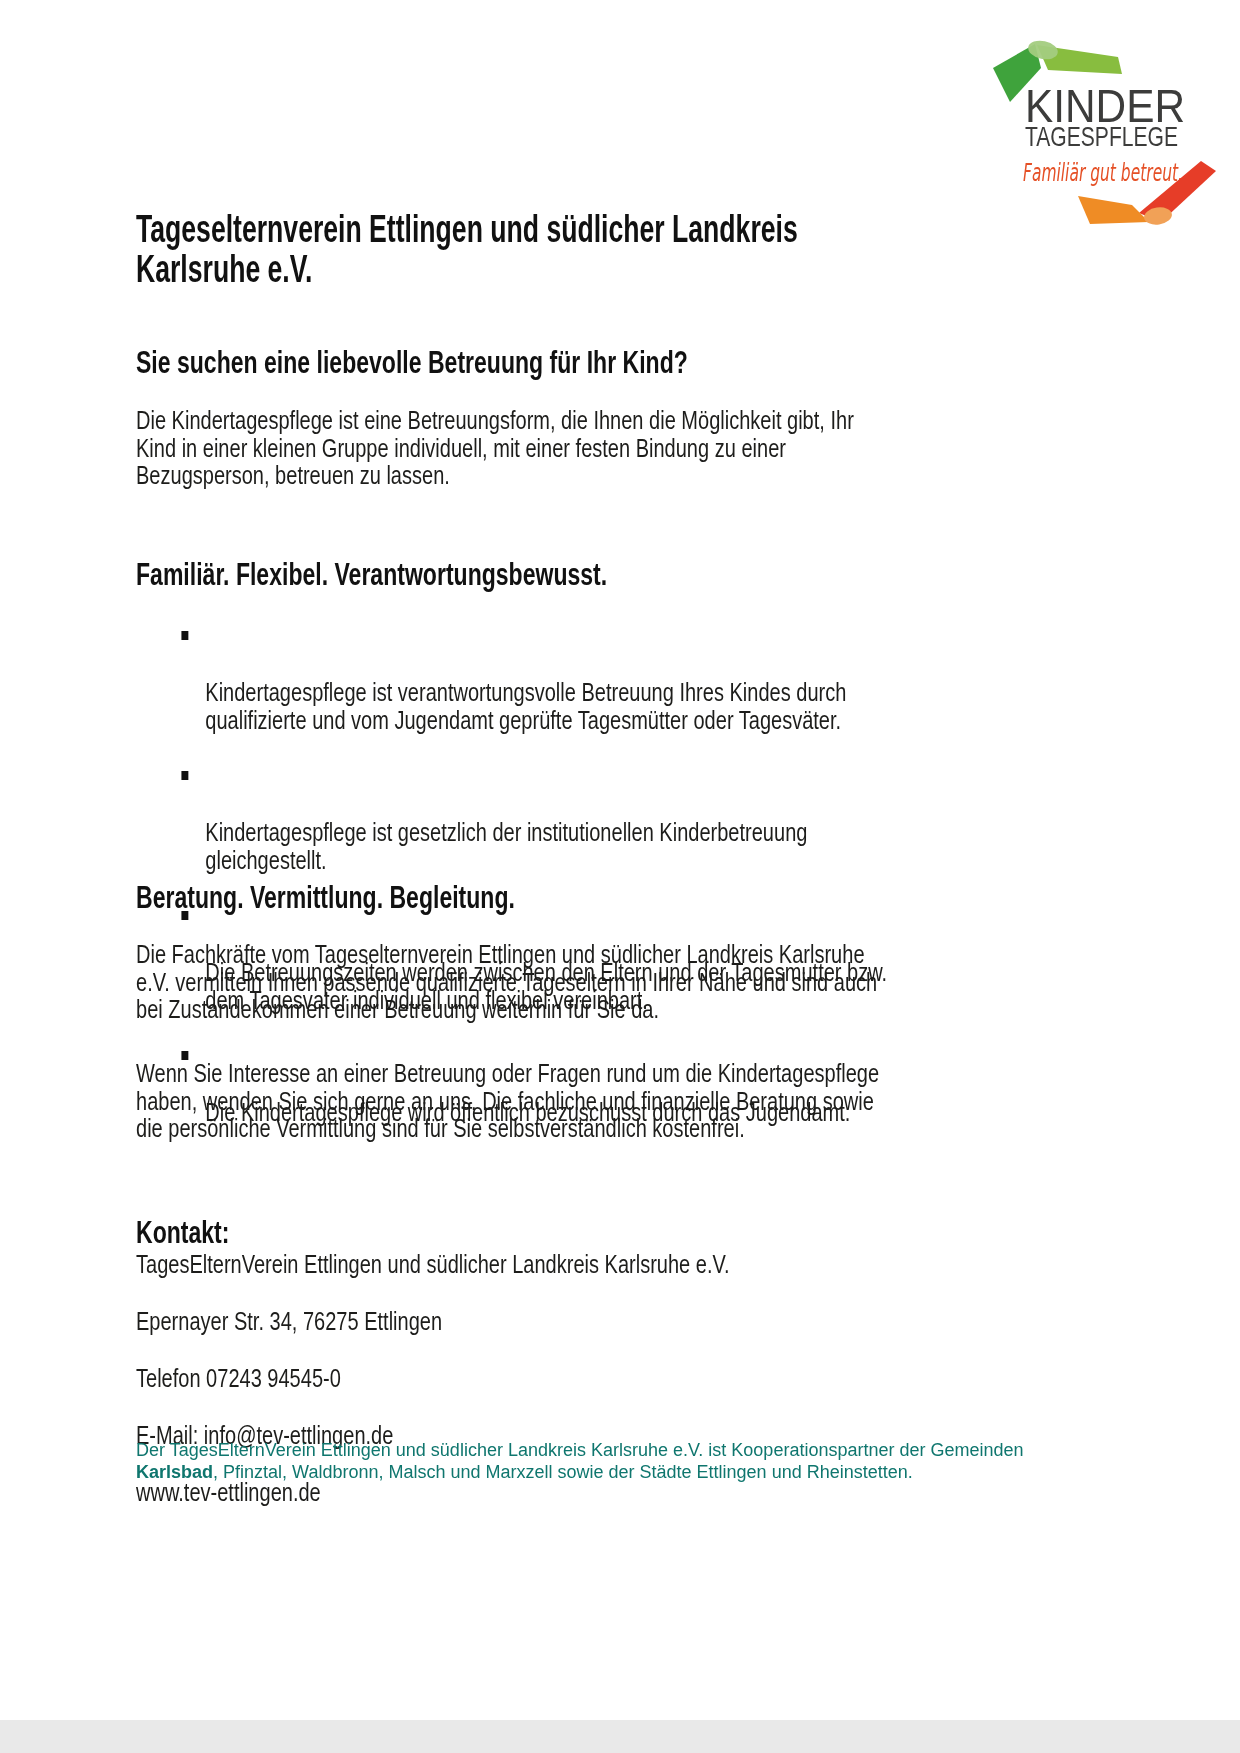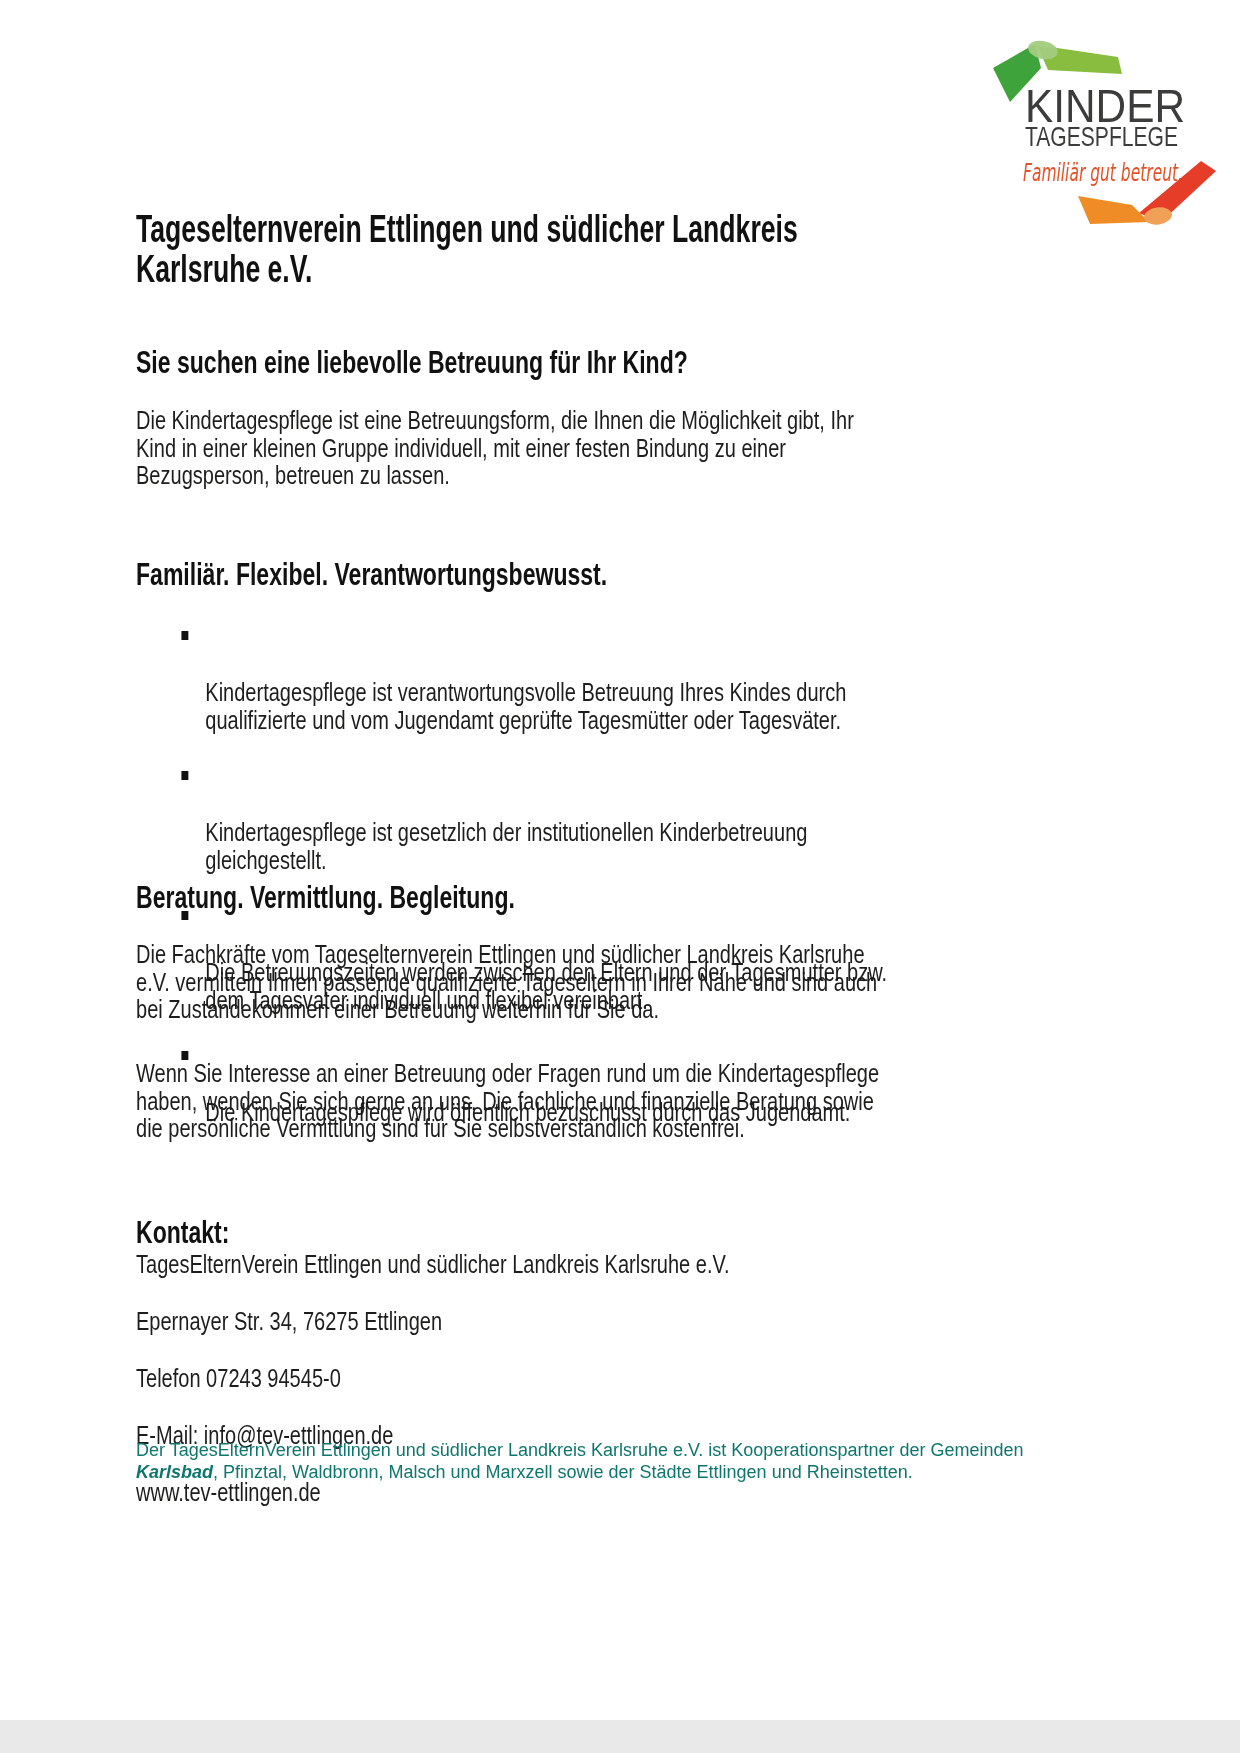--- a/index.html
+++ b/index.html
@@ -26,21 +26,21 @@
   .p-ber2   { top:1034px; }
 
   ul.bullets { top:594px; margin:0; padding:0; list-style:none; font-size:26px; line-height:28px; }
   ul.bullets li { position:relative; padding-left:90px; margin:0; }
   .marker { position:absolute; left:59px; top:9px; width:9px; height:9px; background:#111; }
 
   .contact  { top:1221px; font-size:26px; line-height:28.5px; }
   .contact div { white-space:pre-line; }
 
   .footer   { top:1417px; font-size:18px; line-height:22px; color:#0f766e; }
-  .footer strong { font-weight:bold;font-style:italic; }
+  .footer strong { font-weight:bold; }
 
   .logo { position:absolute; left:983px; top:26px; width:245px; height:205px; }
 </style>
 </head>
 <body>
 
 <div class="page">
 
   <svg class="logo" viewBox="0 0 245 205" xmlns="http://www.w3.org/2000/svg">
 

